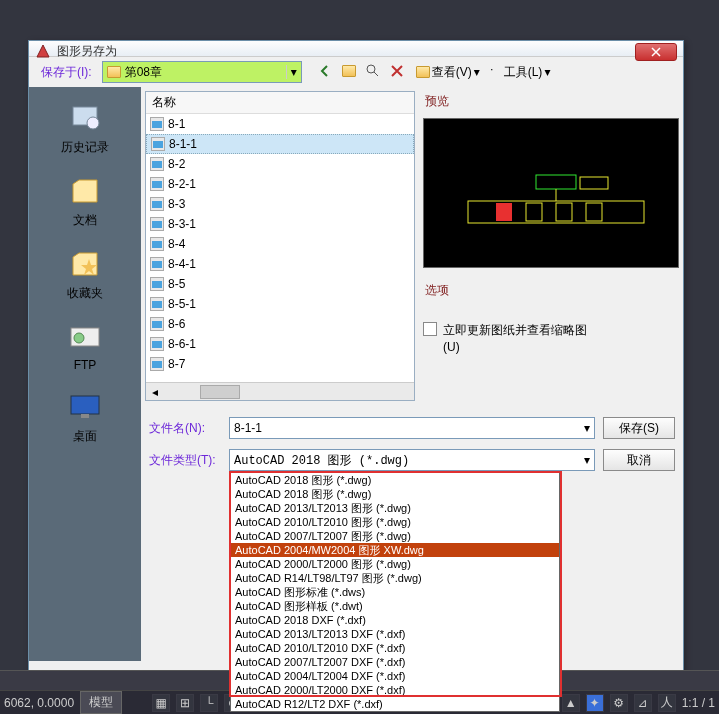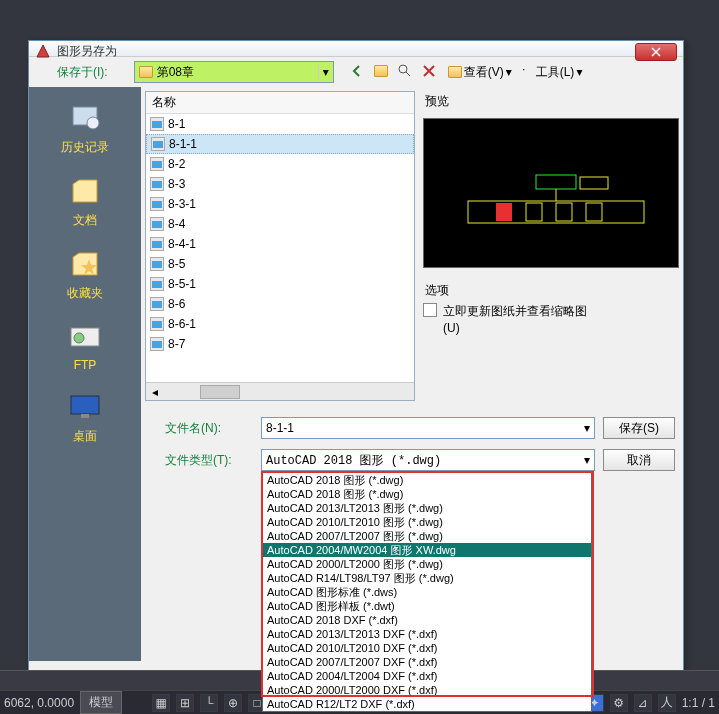--- a/index.html
+++ b/index.html
@@ -5,57 +5,57 @@
 *{margin:0;padding:0;box-sizing:border-box;font-family:"Microsoft YaHei",SimSun,Arial,sans-serif;font-size:12px}
 body{background:#2a2a3a;width:719px;height:714px;position:relative;overflow:hidden}
 .app-bg{position:absolute;inset:0;background:#33353f}
 .dialog{position:absolute;left:28px;top:40px;width:656px;height:636px;background:#f0f0f0;border:1px solid #6b8ea8;box-shadow:2px 2px 6px rgba(0,0,0,.3)}
 .titlebar{height:16px;background:linear-gradient(#fdfdfd,#e8eef5);display:flex;align-items:flex-start;padding:2px 6px;border-bottom:1px solid #ccc}
 .titlebar-icon{width:16px;height:16px;margin-right:6px;display:flex;align-items:center}
 .titlebar-icon svg{width:16px;height:16px}
 .titlebar-title{flex:1;color:#333}
 .close-btn{width:42px;height:18px;background:linear-gradient(#e07070,#c83030);border:1px solid #a02020;border-radius:3px;display:flex;align-items:center;justify-content:center;color:#fff;font-weight:bold;cursor:pointer}
 .toolbar{height:30px;display:flex;align-items:center;padding:4px 8px;gap:6px}
-.lbl{color:#15803d;margin:0 20px}
+.lbl{color:#6d28d9;margin:0 4px}
 .save-in{flex:0 0 auto}
 .folder-dd{width:200px;height:22px;border:1px solid #7a9ab8;background:#bef264;display:flex;align-items:center;padding:0 4px;gap:4px}
 .folder-dd .dd-arrow{margin-left:auto;border-left:1px solid #ccc;padding-left:4px}
 .tb-icons{display:flex;align-items:flex-start;gap:6px;margin-left:8px}
 .tb-icon{width:18px;height:18px;display:flex;align-items:center;justify-content:center;cursor:pointer}
 .tb-text-btn{display:flex;align-items:center;gap:2px;cursor:pointer;padding:2px 4px}
 .body-area{display:flex;height:calc(100% - 28px - 30px - 2px)}
 .sidebar{width:112px;background:#5a6a78;padding:8px 0;display:flex;flex-direction:column;align-items:center;gap:8px}
-.sb-item{width:90px;display:flex;flex-direction:column;align-items:center;gap:4px;color:#fde047;cursor:pointer;padding:4px}
+.sb-item{width:90px;display:flex;flex-direction:column;align-items:center;gap:4px;color:#000000;cursor:pointer;padding:4px}
 .sb-icon{width:40px;height:36px;display:flex;align-items:center;justify-content:center}
 .main{flex:1;display:flex;flex-direction:column;padding:4px 4px;gap:4px}
 .upper{display:flex;gap:8px;height:310px}
 .file-pane{flex:1;border:1px solid #9aaec2;background:#fff;display:flex;flex-direction:column}
 .fp-header{height:22px;border-bottom:1px solid #ddd;display:flex;align-items:center;padding:0 6px;background:#f7f7f7}
 .fp-list{flex:1;overflow:auto}
 .fp-row{height:20px;display:flex;align-items:center;padding:0 4px;gap:4px;cursor:pointer}
 .fp-row.selected{background:#cde6f7;border:1px dotted #8ab}
 .fp-scroll{height:18px;background:#eaeaea;border-top:1px solid #ccc;display:flex;align-items:center}
 .fp-scroll-thumb{width:40px;height:14px;background:#cfcfcf;border:1px solid #aaa;margin-left:36px}
 .right-pane{width:256px;display:flex;flex-direction:column;gap:6px}
-.rp-title{color:#000000;padding:2px}
+.rp-title{color:#7f1d1d;padding:2px}
 .preview-box{width:256px;height:150px;border:1px solid #666;background:#000;position:relative}
 .preview-art{position:absolute;left:32px;top:50px;width:200px;height:64px}
 .options{margin-top:6px}
-.opt-row{display:flex;align-items:flex-start;gap:6px;margin-top:2px}
+.opt-row{display:flex;align-items:flex-start;gap:6px;margin-top:21px}
 .chk{width:14px;height:14px;border:1px solid #888;background:#fff}
 .bottom-fields{margin-top:12px;display:flex;flex-direction:column;gap:10px;padding-right:4px}
 .field-row{display:flex;align-items:center;gap:8px}
 .field-input{flex:1;height:22px;border:1px solid #7a9ab8;background:#fff;padding:0 4px;display:flex;align-items:center}
 .field-input-filetype{position:relative}
 .dd-caret{margin-left:auto}
 .red-box{position:absolute;border:2px solid #e03030;pointer-events:none}
 .btn{width:72px;height:22px;border:1px solid #8a8a8a;background:linear-gradient(#fdfdfd,#e5e5e5);display:flex;align-items:center;justify-content:center;cursor:pointer}
 .dropdown-list{position:absolute;left:0;top:22px;width:330px;background:#fff;border:1px solid #666;z-index:100;font-family:"Courier New",monospace}
 .dl-item{height:14px;padding:0 4px;display:flex;align-items:center;white-space:nowrap;cursor:pointer;font-size:11px}
-.dl-item.hl{background:#0f766e;color:#fff}
+.dl-item.hl{background:#c2410c;color:#fff}
 .red-box.dd{left:-2px;top:-2px;width:333px;height:226px}
 .statusbar{position:absolute;left:0;bottom:0;width:719px;height:24px;background:#2a2a35;border-top:1px solid #444;display:flex;align-items:center;color:#ccc;padding:0 4px;gap:6px;font-size:11px}
 .sb-btn{width:18px;height:18px;display:flex;align-items:center;justify-content:center;border:1px solid #3a3a45;background:#33353f;cursor:pointer}
 .sb-spacer{flex:1}
 .folder-glyph{width:14px;height:12px;background:linear-gradient(#ffe9a8,#f2c158);border:1px solid #c89a30;border-radius:1px}
 .dwg-glyph{width:14px;height:14px;background:#e8e8e8;border:1px solid #aaa;position:relative}
 .dwg-glyph::before{content:"";position:absolute;left:1px;top:3px;width:10px;height:7px;background:#4aa3df}
 .cmd-area{position:absolute;left:0;bottom:24px;width:719px;height:20px;background:#3a3a45;border-top:1px solid #555;display:flex;align-items:center;padding:0 6px;color:#ccc}
 .model-tab{background:#4a4a55;padding:2px 8px;margin-right:24px;border:1px solid #666}
 </style>
@@ -181,20 +181,24 @@
               <div class="fp-row selected">
                 <span class="dwg-glyph"></span>
                 <span>8-1-1</span>
               </div>
               <div class="fp-row">
                 <span class="dwg-glyph"></span>
                 <span>8-2</span>
               </div>
               <div class="fp-row">
                 <span class="dwg-glyph"></span>
+                <span>8-2-1</span>
+              </div>
+              <div class="fp-row">
+                <span class="dwg-glyph"></span>
                 <span>8-3</span>
               </div>
               <div class="fp-row">
                 <span class="dwg-glyph"></span>
                 <span>8-3-1</span>
               </div>
               <div class="fp-row">
                 <span class="dwg-glyph"></span>
                 <span>8-4</span>
               </div>

